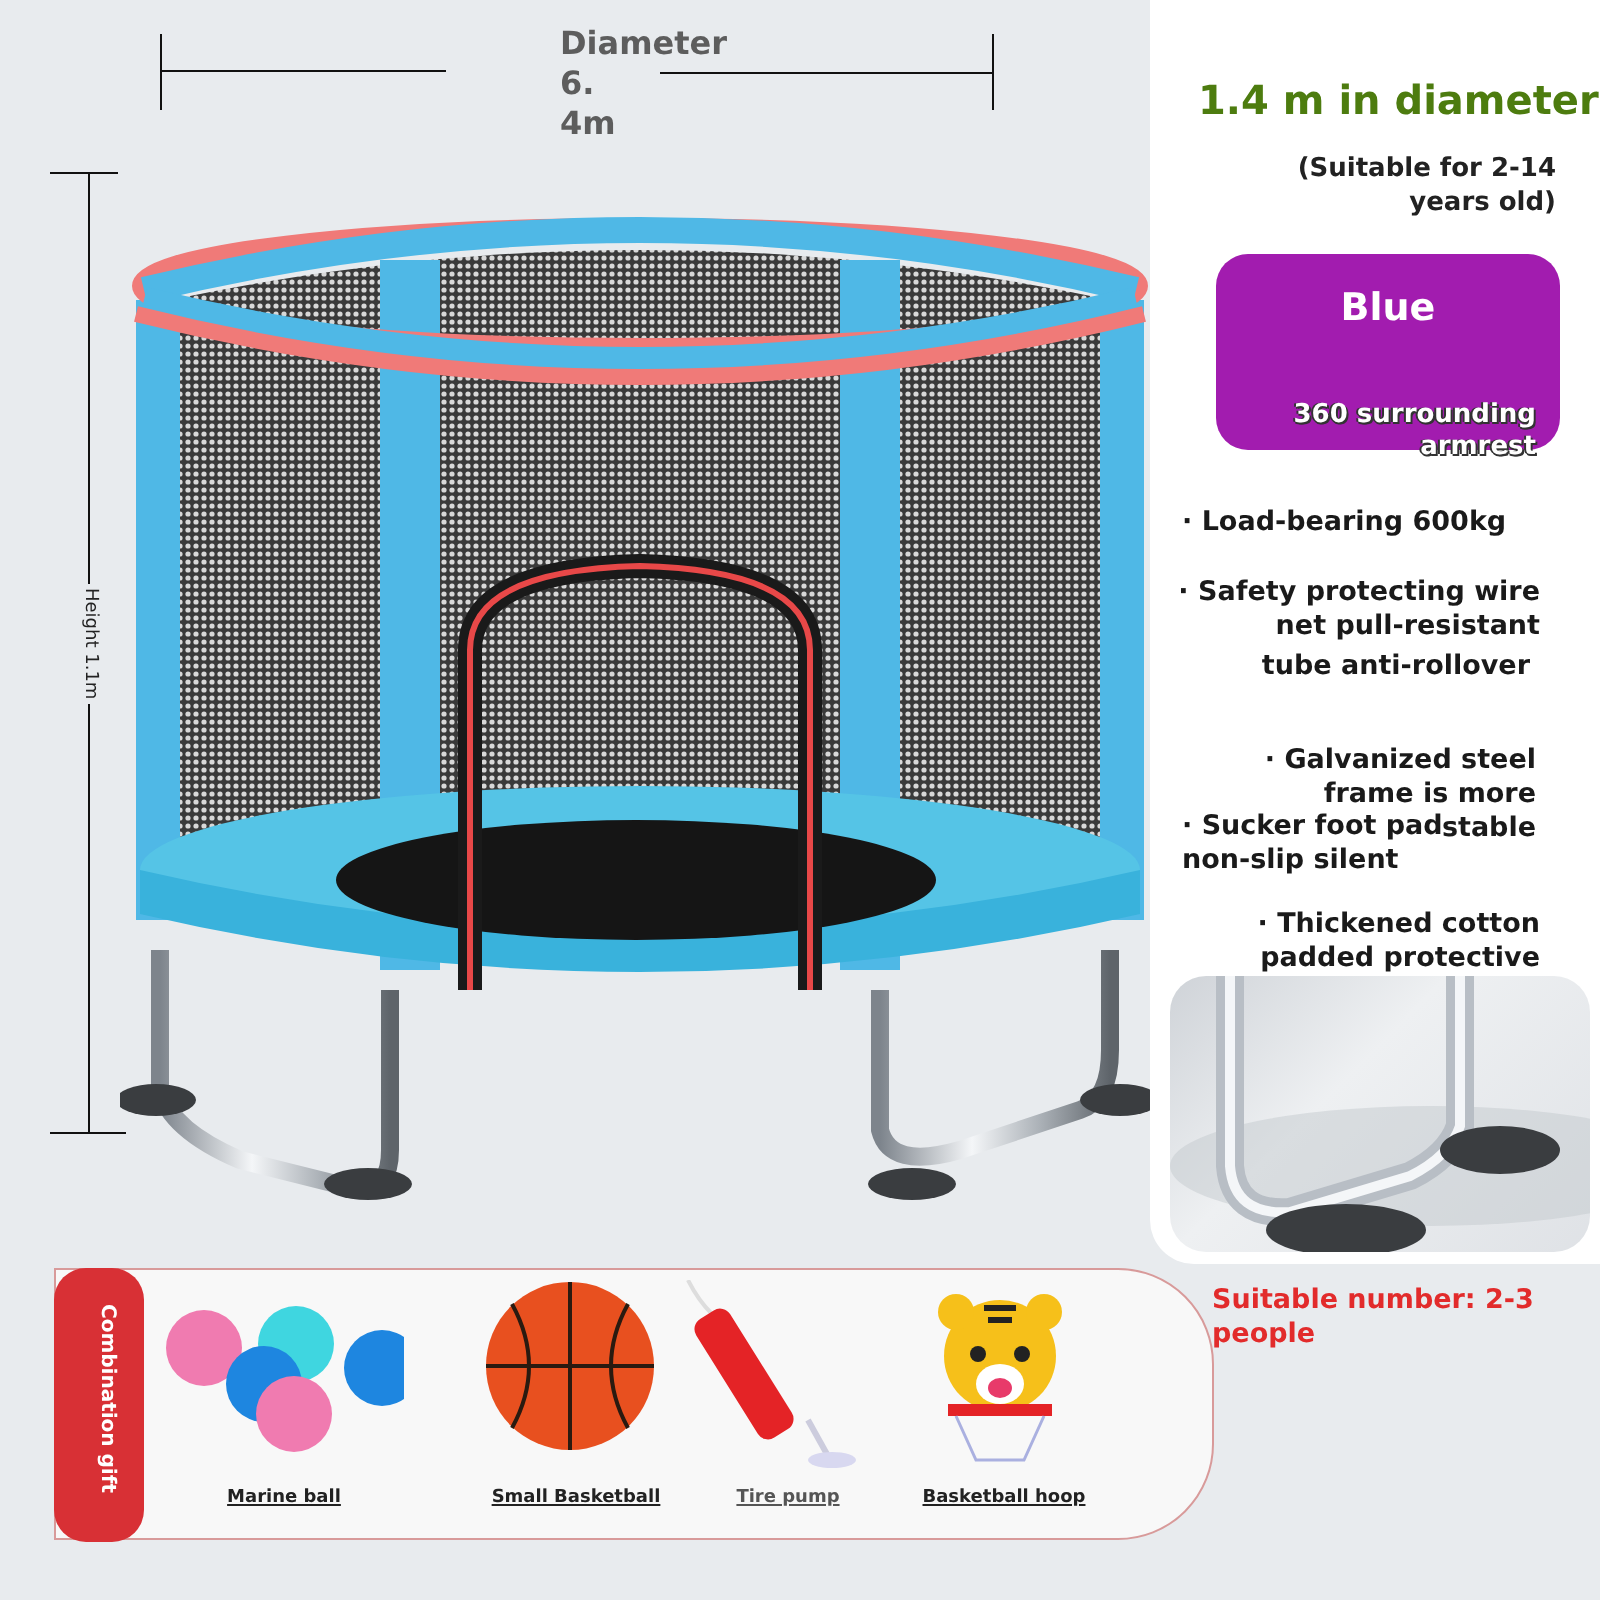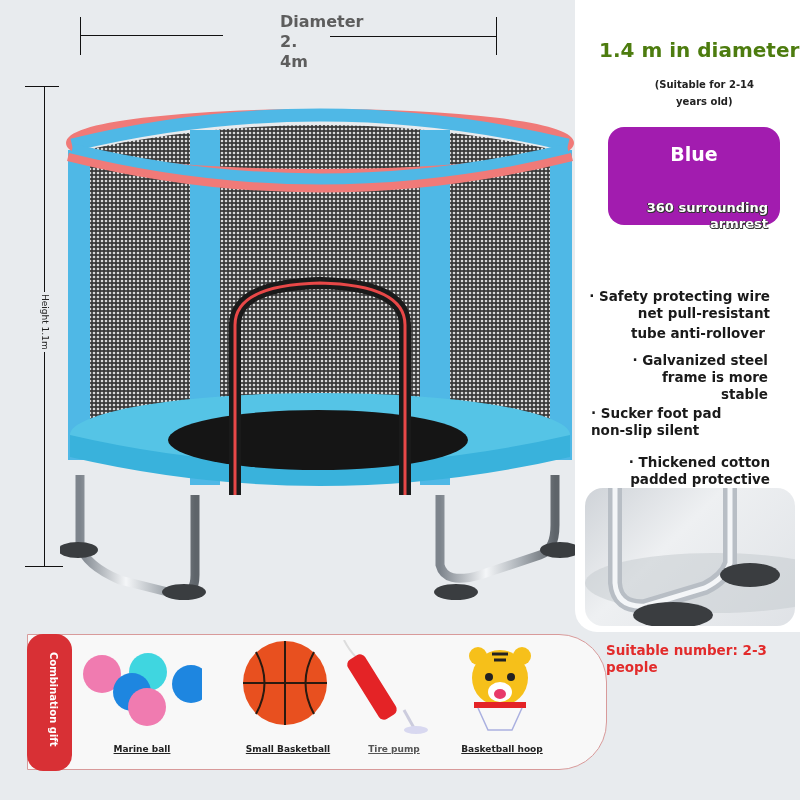--- a/index.html
+++ b/index.html
@@ -13,21 +13,21 @@
   .dim-v-line { position: absolute; width: 1px; background: #111; }
   .dim-h-tick { position: absolute; height: 1px; background: #111; }
   .dim-label-side { position: absolute; left: 25px; top: 322px; font-size: 9px; color: #222; transform: rotate(90deg); transform-origin: left top; white-space: nowrap; background: #e8ebee; padding: 0 2px; }
 
   
   .tramp { position: absolute; left: 60px; top: 95px; width: 520px; height: 515px; }
 
   
   .right-panel { position: absolute; left: 575px; top: 0; width: 225px; height: 632px; background: #ffffff; border-bottom-left-radius: 22px; }
   .diam-title { position: absolute; left: 24px; top: 38px; font-size: 20px; font-weight: bold; color: #4d7c0f; white-space: nowrap; }
-  .age-note { position: absolute; right: 46px; top: 76px; font-size: 10px; font-weight: bold; color: #222; text-align: center; line-height: 17px; }
+  .age-note { position: absolute; right: 22px; top: 76px; font-size: 13px; font-weight: bold; color: #222; text-align: right; line-height: 17px; }
   .color-box { position: absolute; left: 33px; top: 127px; width: 172px; height: 98px; background: #a21caf; border-radius: 16px; }
   .color-name { position: absolute; left: 0; right: 0; top: 16px; text-align: center; font-size: 19px; font-weight: bold; color: #fff; }
   .color-desc { position: absolute; right: 12px; top: 57px; font-size: 13px; font-weight: bold; color: #fff; text-align: right; line-height: 16px; text-shadow: 1px 1px 0 #333, -1px 0 0 #333, 0 1px 0 #333; margin-top: 16px; }
 
   .feature { position: absolute; font-size: 13.5px; font-weight: bold; color: #1a1a1a; line-height: 17px; }
   .feature.right { text-align: right; }
 
   .detail-photo { position: absolute; left: 10px; top: 488px; width: 210px; height: 138px; border-radius: 18px; overflow: hidden; background: linear-gradient(135deg,#cfd3d8 0%,#eef0f2 40%,#dfe2e6 100%); }
 
   .suitable { position: absolute; left: 606px; top: 642px; font-size: 13.5px; font-weight: bold; color: #e22b2b; line-height: 17px; width: 190px; }
@@ -38,21 +38,21 @@
   .gift-tab-label { position: absolute; left: 13px; top: 18px; transform: rotate(90deg); transform-origin: left top; left: 32px; font-size: 10px; font-weight: bold; color: #fff; white-space: nowrap; }
   .gift-item { position: absolute; top: 640px; width: 120px; height: 120px; }
   .gift-label { position: absolute; left: 0; right: 0; bottom: 6px; text-align: center; font-size: 9px; font-weight: bold; color: #222; text-decoration: underline; }
 </style>
 </head>
 <body>
 
 <div class="dim-v-tick" style="left:80px;top:17px;height:38px;"></div>
 <div class="dim-h-line" style="left:80px;top:35px;width:143px;"></div>
 <div class="dim-label-top">
-  <div>Diameter 2.</div>
+  <div>Diameter 6.</div>
   <div>4m</div>
 </div>
 <div class="dim-h-line" style="left:330px;top:36px;width:167px;"></div>
 <div class="dim-v-tick" style="left:496px;top:17px;height:38px;"></div>
 
 <div class="dim-h-tick" style="left:25px;top:86px;width:34px;"></div>
 <div class="dim-v-line" style="left:44px;top:86px;height:480px;"></div>
 <div class="dim-h-tick" style="left:25px;top:566px;width:38px;"></div>
 <div class="dim-label-side" style="left:50px;top:292px;">Height 1.1m</div>
 
@@ -104,28 +104,31 @@
     <div>years old)</div>
   </div>
   <div class="color-box">
     <div class="color-name">Blue</div>
     <div class="color-desc">
       <div>360 surrounding</div>
       <div>armrest</div>
     </div>
   </div>
 
+  <div class="feature" style="left:16px;top:253px;">
+    <div>· Load-bearing 600kg</div>
+  </div>
   <div class="feature right" style="right:30px;top:288px;">
     <div>· Safety protecting wire</div>
     <div>net pull-resistant</div>
   </div>
   <div class="feature right" style="right:35px;top:325px;">
     <div>tube anti-rollover</div>
   </div>
-  <div class="feature right" style="right:32px;top:352px;margin-left:40px;">
+  <div class="feature right" style="right:32px;top:372px;margin-left:40px;">
     <div>· Galvanized steel</div>
     <div>frame is more stable</div>
   </div>
   <div class="feature" style="left:16px;top:405px;">
     <div>· Sucker foot pad</div>
     <div>non-slip silent</div>
   </div>
   <div class="feature right" style="right:30px;top:439px;margin-top:15px;">
     <div>· Thickened cotton</div>
     <div>padded protective</div>

